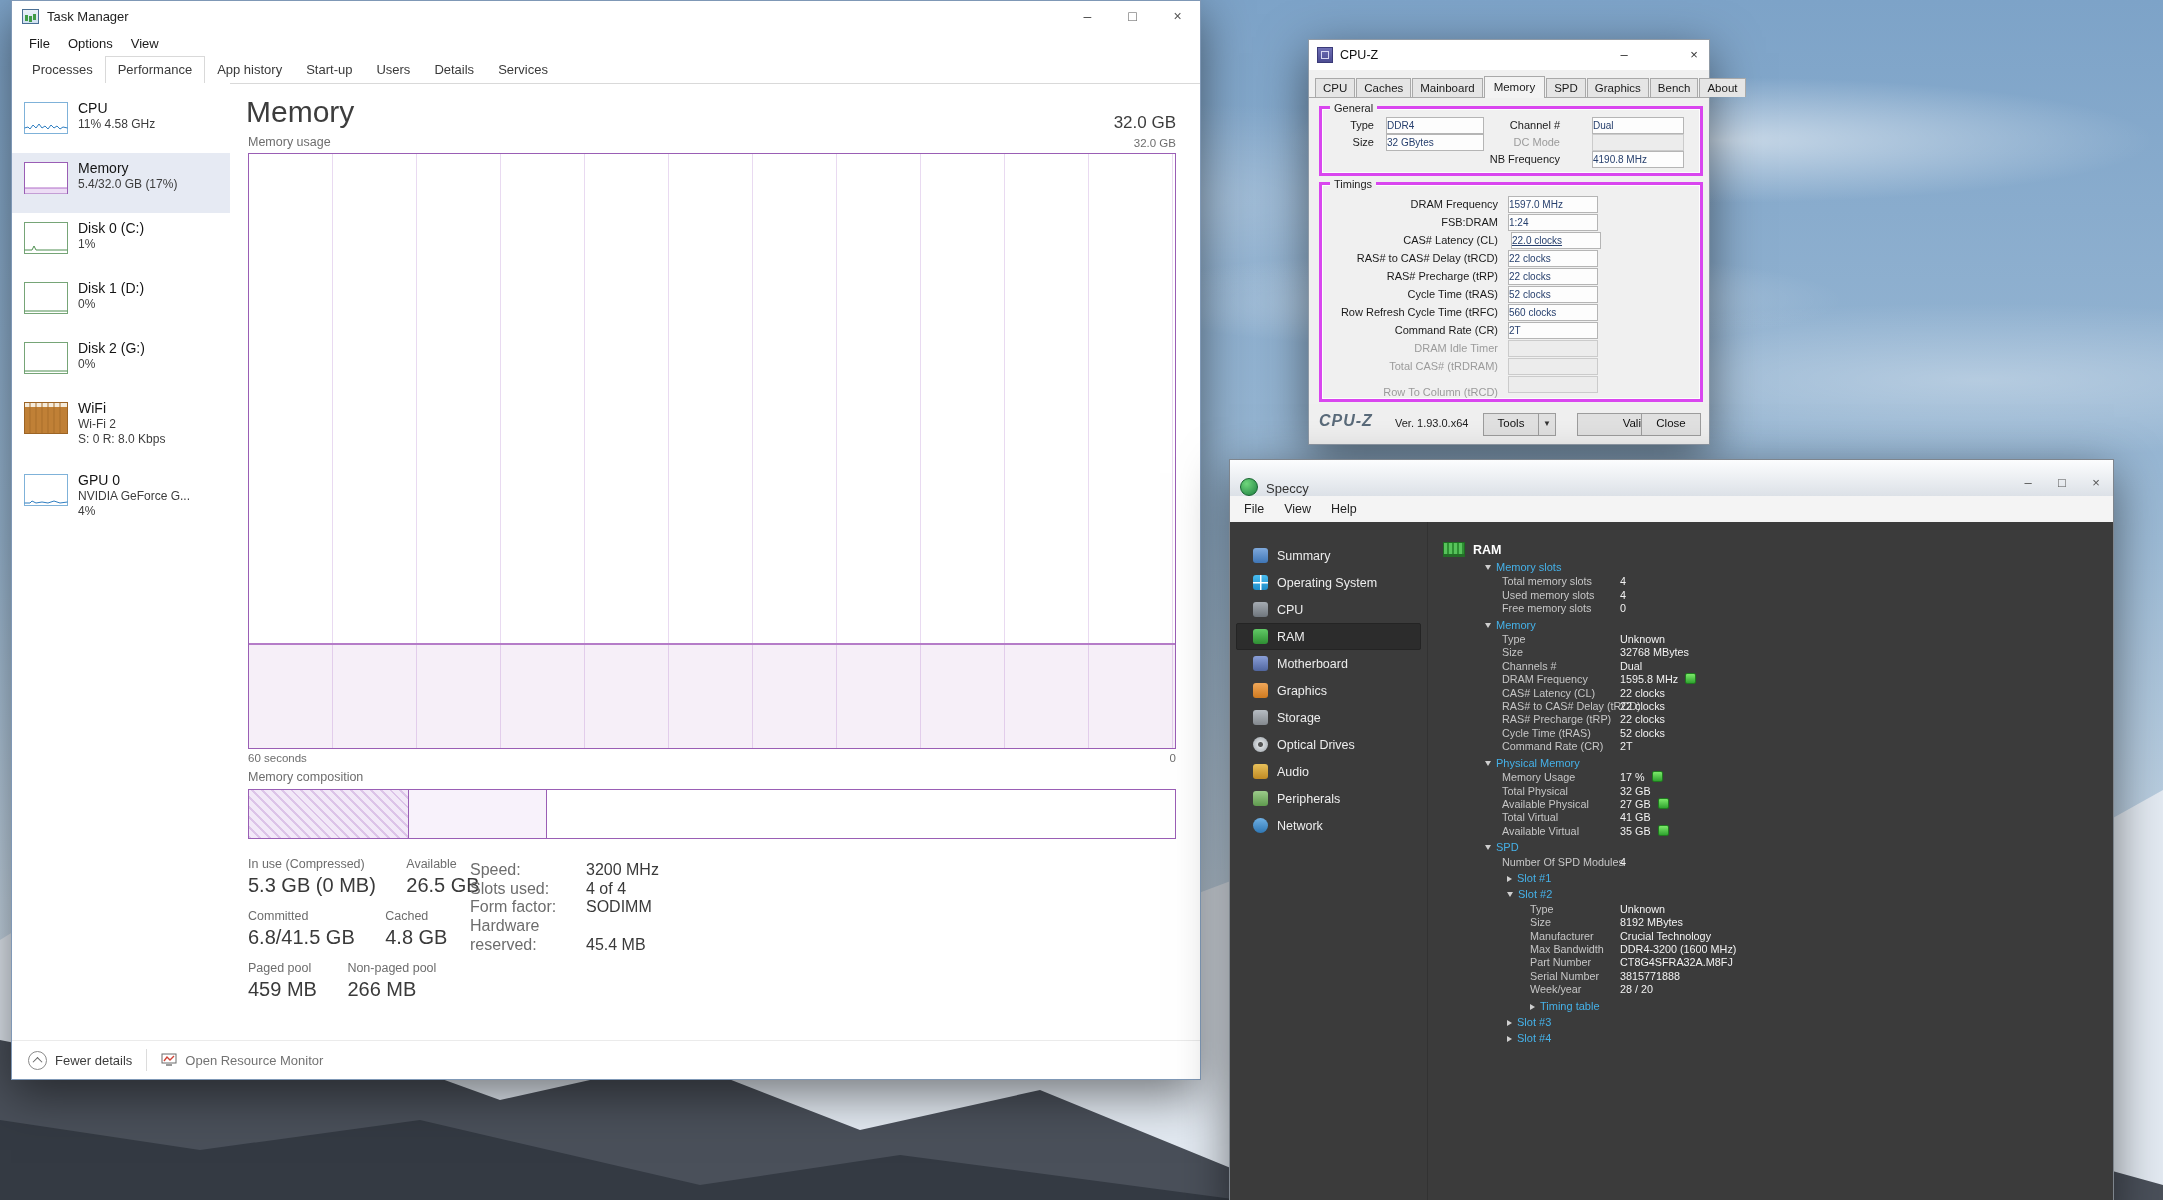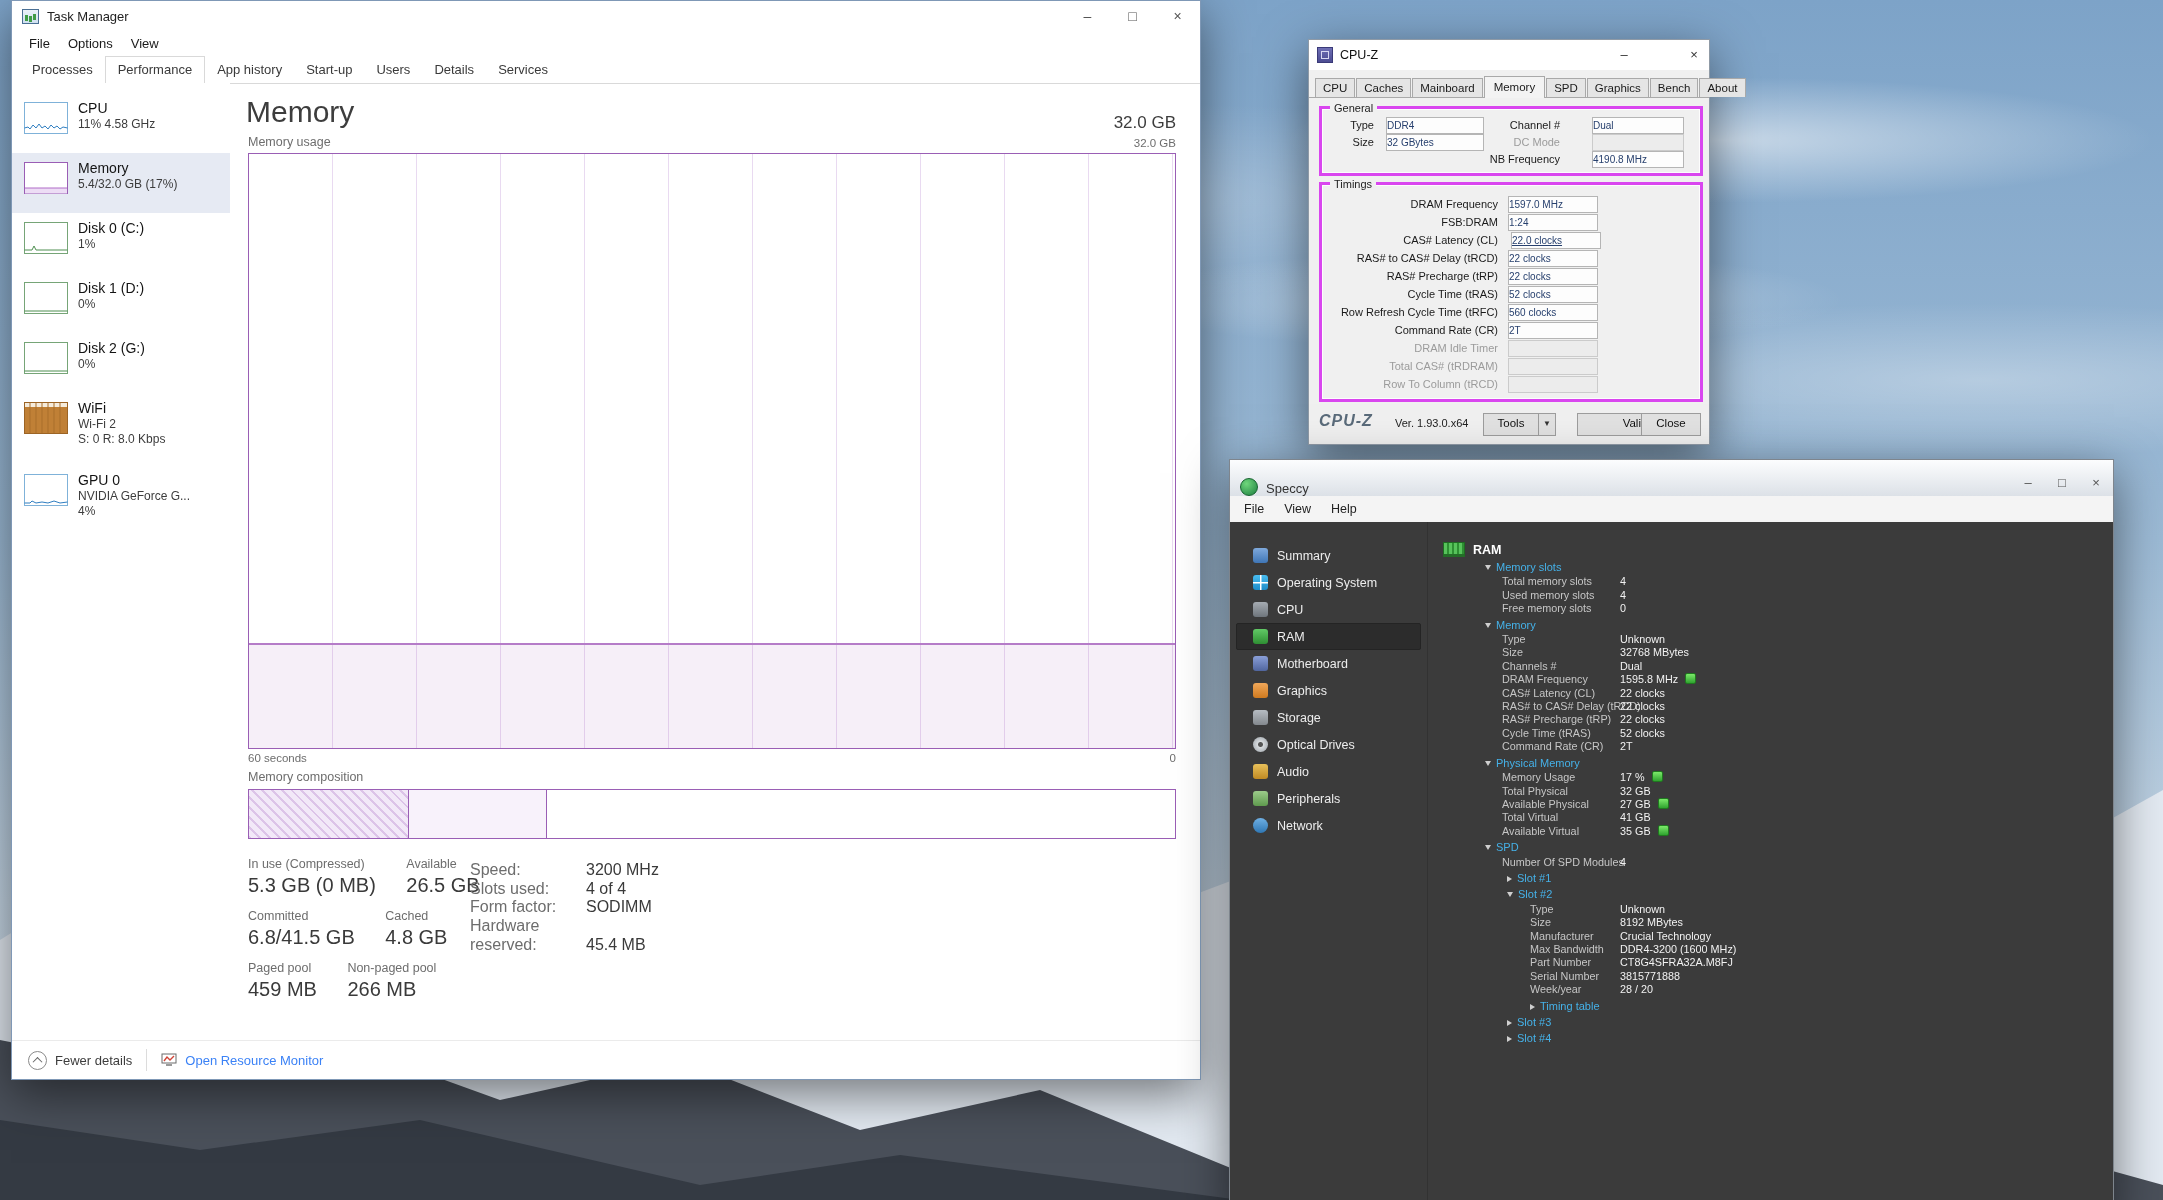--- a/index.html
+++ b/index.html
@@ -59,21 +59,21 @@
   .tm-cell .lbl{font-size:12.5px;color:#6d6d6d;margin-bottom:3px;}
   .tm-cell .val{font-size:20px;font-weight:300;color:#3a3a3a;}
   .tm-details{position:absolute;left:240px;top:778px;font-size:16px;line-height:18.7px;}
   .tm-details .dlbl{display:inline-block;width:116px;color:#6d6d6d;}
   .tm-details .dval{color:#3a3a3a;}
   .tm-footer{position:absolute;left:0;right:0;bottom:0;height:38px;border-top:1px solid #ebebeb;display:flex;align-items:center;padding-left:16px;background:#fff;}
   .chev-circle{width:17px;height:17px;border:1px solid #8a8a8a;border-radius:50%;display:inline-flex;align-items:center;justify-content:center;margin-right:8px;}
   .chev{width:6px;height:6px;border-top:1.6px solid #666;border-right:1.6px solid #666;transform:rotate(-45deg) translate(-1px,1px);}
   .tm-fewer{display:inline-flex;align-items:center;font-size:13px;color:#3d3d3d;}
   .tm-fdiv{width:1px;height:22px;background:#dcdcdc;margin:0 14px;}
-  .tm-resmon{display:inline-flex;align-items:center;font-size:13px;color:#3b82f6;}
+  .tm-resmon{display:inline-flex;align-items:center;font-size:13px;color:#737373;}
   .resmon-ico{width:16px;height:14px;margin-right:8px;}
 
   
   .cpuz{left:1308px;top:39px;width:400px;height:404px;background:#f0f0f0;border:1px solid #8f9aa6;font-size:11px;color:#1a1a1a;}
   .cz-titlebar{position:absolute;left:0;top:0;right:0;height:30px;background:#fff;display:flex;align-items:center;}
   .cz-appicon{width:14px;height:14px;margin-left:8px;background:linear-gradient(#6f6fb5,#4c4c92);border:1px solid #3a3a78;position:relative;}
   .cz-appicon::after{content:"";position:absolute;inset:3px;border:1px solid #d8d8f2;}
   .cz-title{font-size:12.5px;color:#111;margin-left:7px;}
   .cz-controls{margin-left:auto;display:flex;align-items:center;}
   .cz-ctl{width:30px;height:22px;line-height:22px;text-align:center;font-size:13px;color:#333;}
@@ -380,21 +380,21 @@
       <span class="cz-lbl" style="left:6px;top:103px;width:170px;">Cycle Time (tRAS)</span>
       <span class="cz-box" style="left:186px;top:101px;width:88px;">52 clocks</span>
       <span class="cz-lbl" style="left:6px;top:121px;width:170px;">Row Refresh Cycle Time (tRFC)</span>
       <span class="cz-box" style="left:186px;top:119px;width:88px;">560 clocks</span>
       <span class="cz-lbl" style="left:6px;top:139px;width:170px;">Command Rate (CR)</span>
       <span class="cz-box" style="left:186px;top:137px;width:88px;">2T</span>
       <span class="cz-lbl gray" style="left:6px;top:157px;width:170px;">DRAM Idle Timer</span>
       <span class="cz-box disabled" style="left:186px;top:155px;width:88px;"></span>
       <span class="cz-lbl gray" style="left:6px;top:175px;width:170px;">Total CAS# (tRDRAM)</span>
       <span class="cz-box disabled" style="left:186px;top:173px;width:88px;"></span>
-      <span class="cz-lbl gray" style="left:6px;top:193px;width:170px;">Row To Column (tRCD)</span>
+      <span class="cz-lbl gray" style="left:6px;top:201px;width:170px;">Row To Column (tRCD)</span>
       <span class="cz-box disabled" style="left:186px;top:191px;width:88px;"></span>
     </div>
 
     <div class="cz-footer">
       <span class="cz-logo">CPU-Z</span>
       <span class="cz-ver">Ver. 1.93.0.x64</span>
       <span class="cz-btn tools">Tools</span>
       <span class="cz-btn toolsarrow">▼</span>
       <span class="cz-btn validate">Validate</span>
       <span class="cz-btn close">Close</span>

